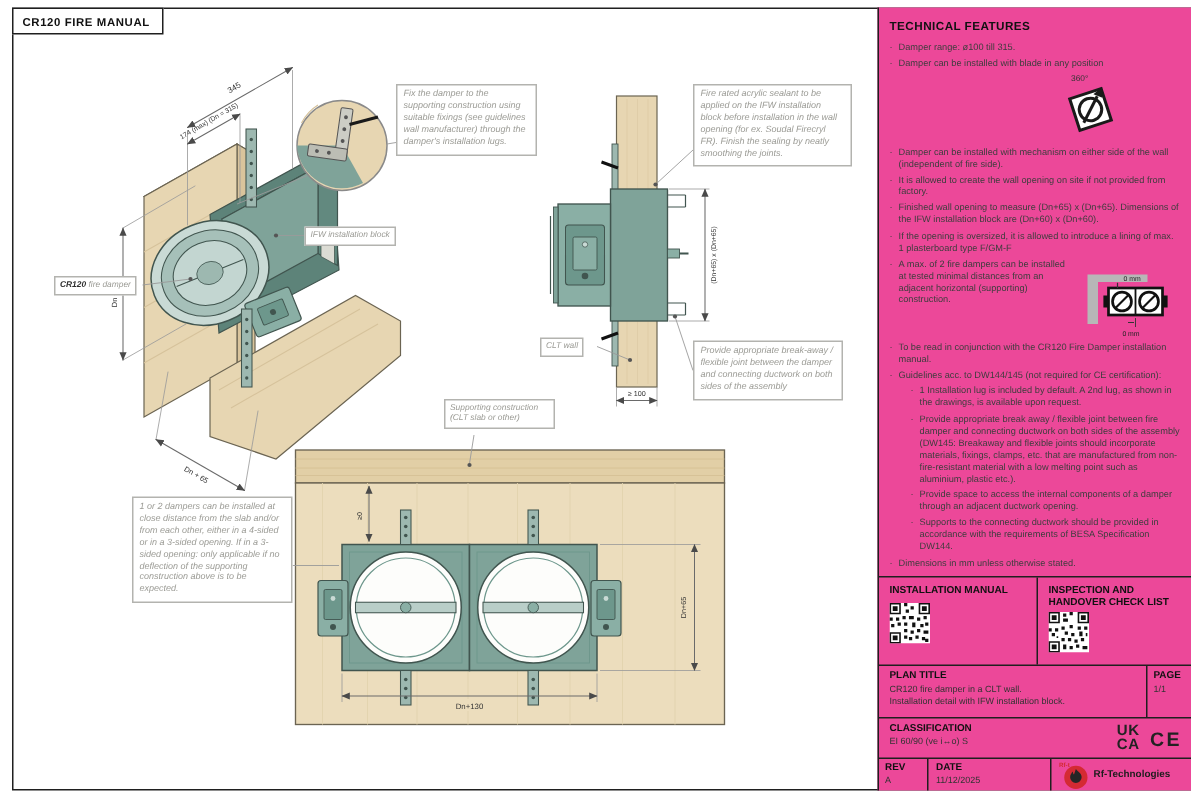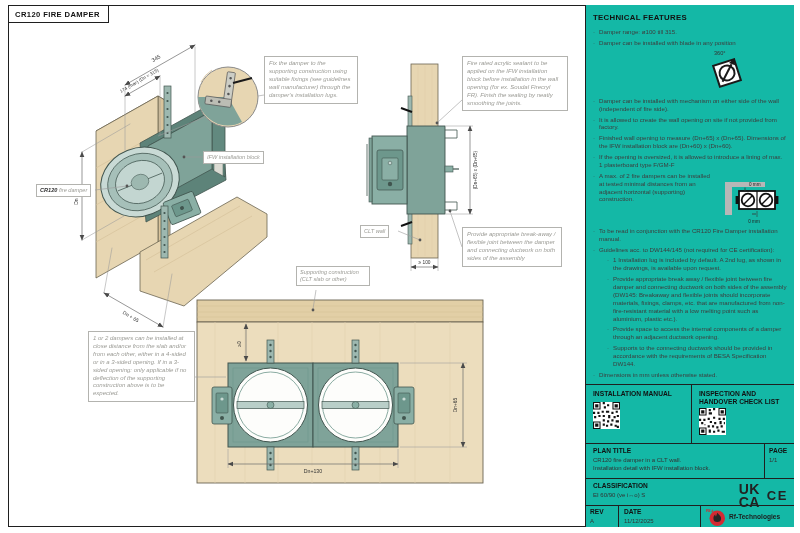--- a/index.html
+++ b/index.html
@@ -10,21 +10,21 @@
   .titlebox { left:8px; top:5px; border:1.2px solid #1f1f1f; background:#fff; font-size:7.6px; font-weight:bold; letter-spacing:.4px; color:#111; padding:4px 8px 3px 6px; }
   svg text { font-family:"Liberation Sans", sans-serif; }
 
   
   .note { position:absolute; background:#fff; border:0.8px solid #b3b3af; color:#9b9b95; font-style:italic; font-size:6px; line-height:1.32; padding:3px 4px; }
   .lbl  { position:absolute; background:#fff; border:0.8px solid #b3b3af; color:#9b9b95; font-style:italic; font-size:5.6px; line-height:1.25; padding:2px 3px; white-space:nowrap; }
   .lbl.wrap { white-space:normal; }
   .lbl b { color:#2e2e2e; font-style:italic; }
 
   
-  .panel { left:585px; top:5px; width:209px; height:522px; border-left:1.3px solid #1f1f1f; background:#14b8a6; }
+  .panel { left:585px; top:5px; width:209px; height:522px; border-left:1.3px solid #1f1f1f; background:#ec4899; }
   .tech { position:absolute; left:0; top:0; width:100%; height:379px; padding:8px 7px 0 7px; overflow:hidden; }
   .tech-h { font-size:7.8px; font-weight:bold; color:#111; letter-spacing:.3px; margin-bottom:6px; }
   .b { display:flex; gap:4px; font-size:6.15px; line-height:1.28; color:#3d3d3d; margin-bottom:3px; }
   .b .dot { flex:0 0 auto; }
   .sub { margin-left:14px; }
   .icon360 { margin:0 0 4px 118px; width:44px; }
   .deg { font-size:5.6px; color:#333; margin:0 0 1px 3px; }
   .b7 { position:relative; padding-right:72px; min-height:52px; }
   .icongap { position:absolute; right:2px; top:2px; }
   .qrrow { position:absolute; left:0; top:379px; width:100%; height:59px; border-top:1.1px solid #1f1f1f; display:flex; }
@@ -32,21 +32,21 @@
   .qrcell.c1 { width:106px; border-right:1.1px solid #1f1f1f; }
   .qrcell.c2 { flex:1; }
   .qrh { font-size:6.7px; font-weight:bold; color:#111; line-height:1.2; }
   .planrow { position:absolute; left:0; top:438px; width:100%; height:35px; border-top:1.1px solid #1f1f1f; display:flex; }
   .planmain { flex:1; padding:3px 7px; }
   .pagecell { width:30px; border-left:1.1px solid #1f1f1f; padding:3px 4px; }
   .rowh { font-size:6.6px; font-weight:bold; color:#111; margin-bottom:2px; }
   .rowv { font-size:6px; color:#333; line-height:1.35; }
   .classrow { position:absolute; left:0; top:473px; width:100%; height:27px; border-top:1.1px solid #1f1f1f; padding:3px 7px; }
   .marks { position:absolute; right:6px; top:4px; display:flex; align-items:center; gap:7px; }
-  .ukca { font-size:14px; font-weight:bold; color:#222; line-height:.92; letter-spacing:.4px; }
+  .ukca { font-size:10px; font-weight:bold; color:#222; line-height:.92; letter-spacing:.4px; }
   .ce { font-size:13px; font-weight:bold; color:#222; letter-spacing:1.6px; }
   .revrow { position:absolute; left:0; top:500px; width:100%; height:22px; border-top:1.1px solid #1f1f1f; display:flex; }
   .revc1 { width:33px; border-right:1.1px solid #1f1f1f; padding:2px 4px; }
   .revc2 { width:82px; border-right:1.1px solid #1f1f1f; padding:2px 5px; }
   .revc3 { flex:1; display:flex; align-items:center; gap:3px; padding-left:5px; }
   .brand { font-size:6.6px; font-weight:bold; color:#1d1d1d; }
 </style>
 </head>
 <body>
 
@@ -287,21 +287,21 @@
         <text x="457" y="405" transform="rotate(-90 457 405)" text-anchor="middle" font-size="4.8" fill="#333">Dn+65</text>
       </g>
       <g>
         <line x1="316" y1="290" x2="313" y2="309" stroke="#9a9a9a" stroke-width="0.6"></line>
           <circle cx="313" cy="310" r="1.4" fill="#555"></circle>
         <line x1="195" y1="377" x2="226" y2="377" stroke="#9a9a9a" stroke-width="0.6"></line>
       </g>
     </g>
   </svg>
 
-  <div class="abs titlebox">CR120 FIRE DAMPER</div>
+  <div class="abs titlebox">CR120 FIRE MANUAL</div>
 
   <div class="note" style="left:264px; top:56px; width:94px;">Fix the damper to the supporting construction using suitable fixings (see guidelines wall manufacturer) through the damper's installation lugs.</div>
   <div class="note" style="left:462px; top:56px; width:106px;">Fire rated acrylic sealant to be applied on the IFW installation block before installation in the wall opening (for ex. Soudal Firecryl FR). Finish the sealing by neatly smoothing the joints.</div>
   <div class="note" style="left:462px; top:227px; width:100px;">Provide appropriate break-away / flexible joint between the damper and connecting ductwork on both sides of the assembly</div>
   <div class="note" style="left:88px; top:331px; width:107px;">1 or 2 dampers can be installed at close distance from the slab and/or from each other, either in a 4-sided or in a 3-sided opening. If in a 3-sided opening: only applicable if no deflection of the supporting construction above is to be expected.</div>
 
   <div class="lbl" style="left:36px; top:184px;"><b>CR120</b><span> fire damper</span></div>
   <div class="lbl" style="left:203px; top:151px;">IFW installation block</div>
   <div class="lbl" style="left:360px; top:225px;">CLT wall</div>
   <div class="lbl wrap" style="left:296px; top:266px; width:74px;">Supporting construction (CLT slab or other)</div>

